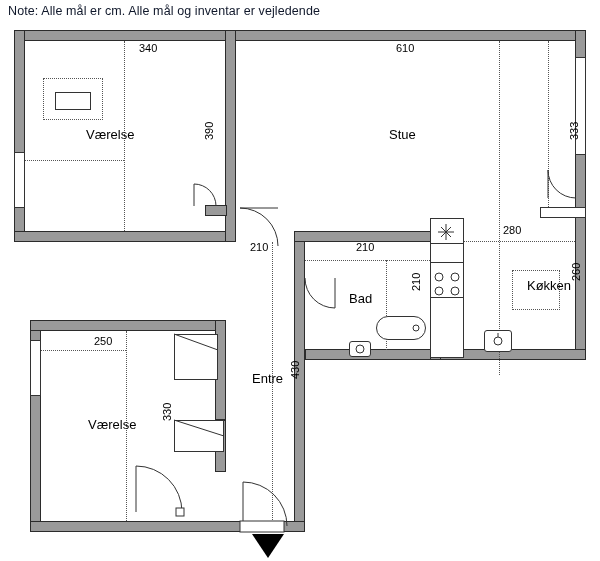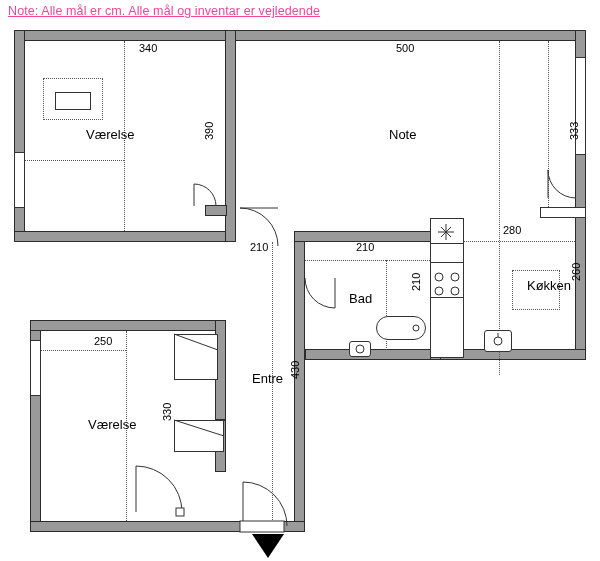--- a/index.html
+++ b/index.html
@@ -13,23 +13,22 @@
     font-family: "Liberation Sans", sans-serif;
     color: #000;
     position: relative;
     overflow: hidden;
   }
   #note {
     position: absolute;
     left: 8px;
     top: 4px;
     font-size: 12.5px;
-    color: #ec4899;
+    color: #0f172a;
     letter-spacing: 0.1px;
-    text-decoration: underline;
   }
   #plan {
     position: absolute;
     left: 0;
     top: 0;
     width: 600px;
     height: 561px;
   }
   
   .wall {
@@ -192,28 +191,28 @@
       <line x1="174" y1="420" x2="224" y2="436"></line>
     </g>
 
     <polygon points="252,534 284,534 268,558" fill="#000"></polygon>
 
     <rect x="240" y="521" width="44" height="11" fill="#fff" stroke="#333" stroke-width="1"></rect>
     <rect x="176" y="508" width="8" height="8" fill="#fff" stroke="#333" stroke-width="1"></rect>
   </svg>
 
   <div class="room-label" style="left:86px; top:127px;">Værelse</div>
-  <div class="room-label" style="left:389px; top:127px;">Note</div>
+  <div class="room-label" style="left:389px; top:127px;">Stue</div>
   <div class="room-label" style="left:484px; top:278px;padding-left:43px;">Køkken</div>
   <div class="room-label" style="left:349px; top:291px;">Bad</div>
   <div class="room-label" style="left:252px; top:371px;">Entre</div>
   <div class="room-label" style="left:88px; top:417px;">Værelse</div>
 
   <div class="dim" style="left:108px; top:42px;margin-left:31px;">340</div>
-  <div class="dim" style="left:396px; top:42px;">500</div>
+  <div class="dim" style="left:396px; top:42px;">610</div>
   <div class="dim vert" style="left:203px; top:140px;">390</div>
   <div class="dim vert" style="left:568px; top:140px;">333</div>
   <div class="dim" style="left:250px; top:241px;">210</div>
   <div class="dim" style="left:356px; top:241px;">210</div>
   <div class="dim" style="left:503px; top:224px;text-align:right;">280</div>
   <div class="dim vert" style="left:570px; top:281px;">260</div>
   <div class="dim vert" style="left:410px; top:291px;">210</div>
   <div class="dim" style="left:94px; top:335px;">250</div>
   <div class="dim vert" style="left:289px; top:379px;">430</div>
   <div class="dim vert" style="left:161px; top:421px;">330</div>

